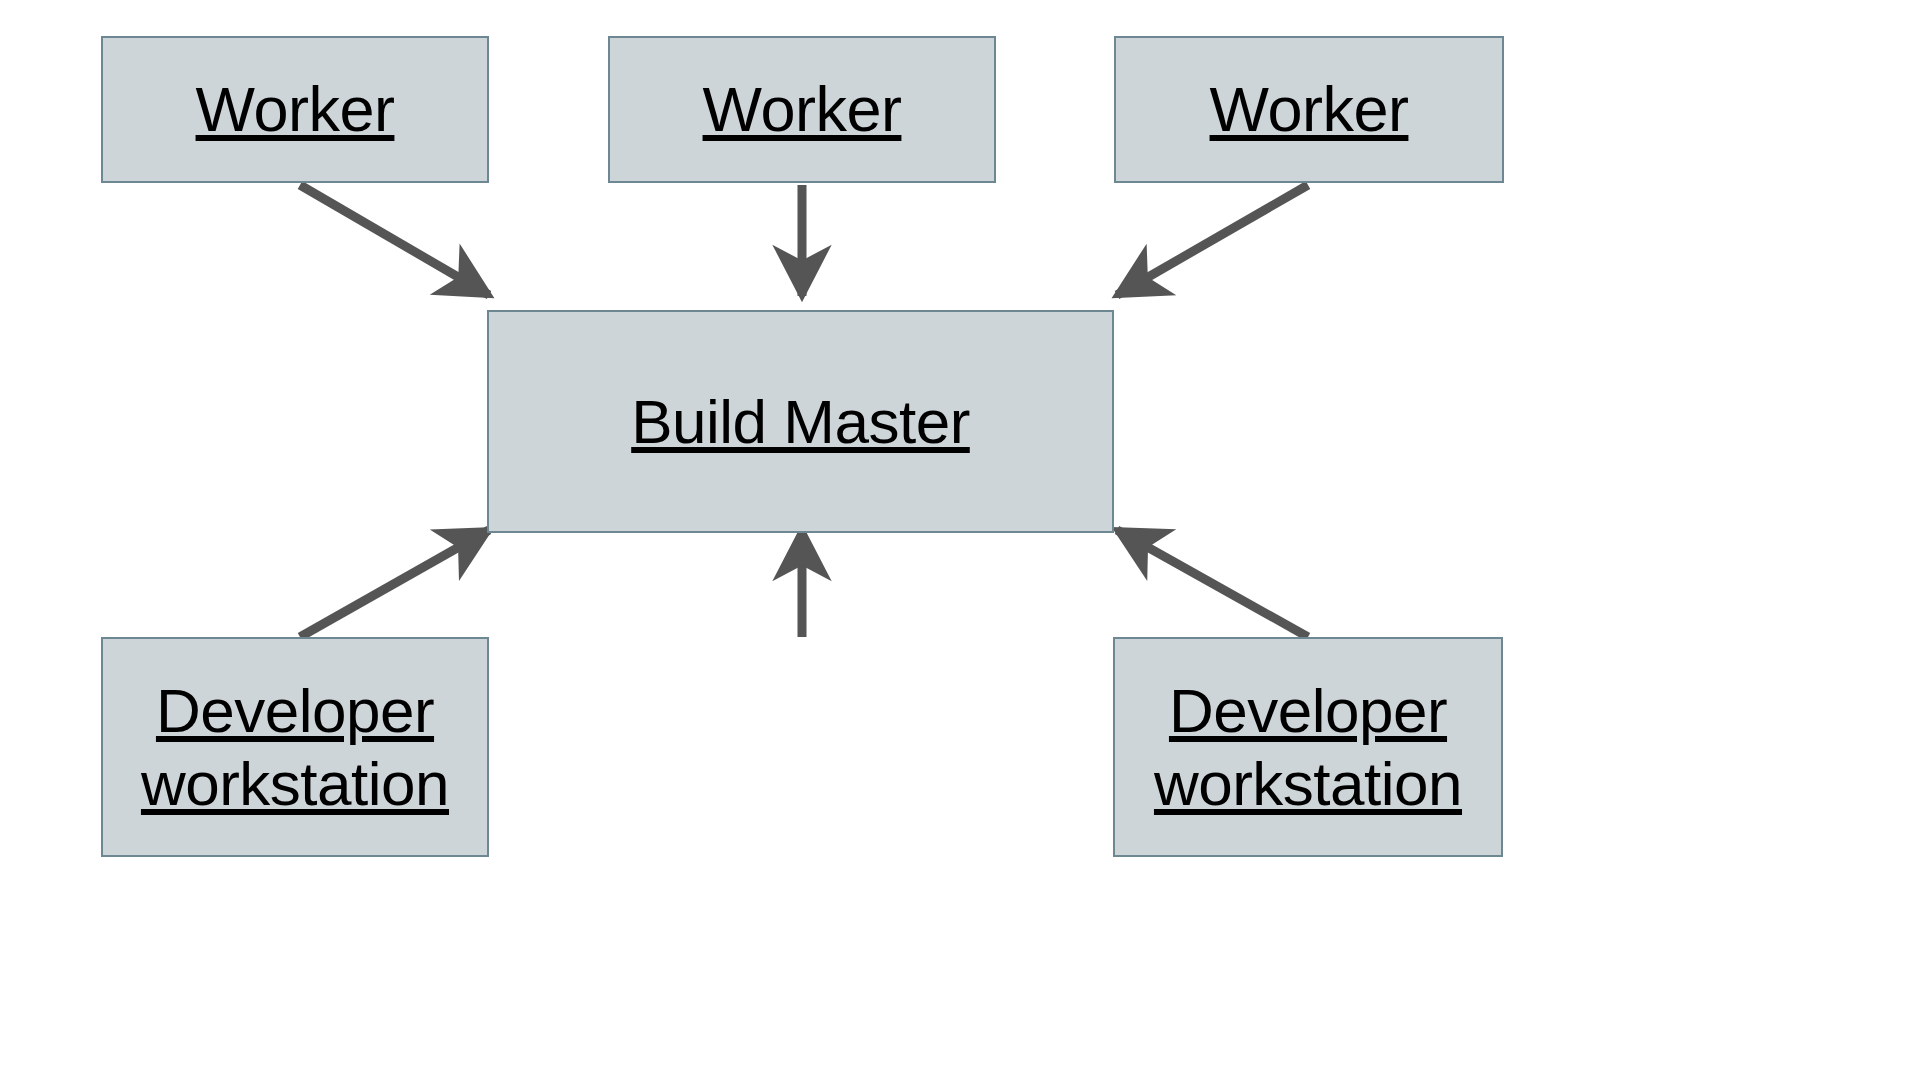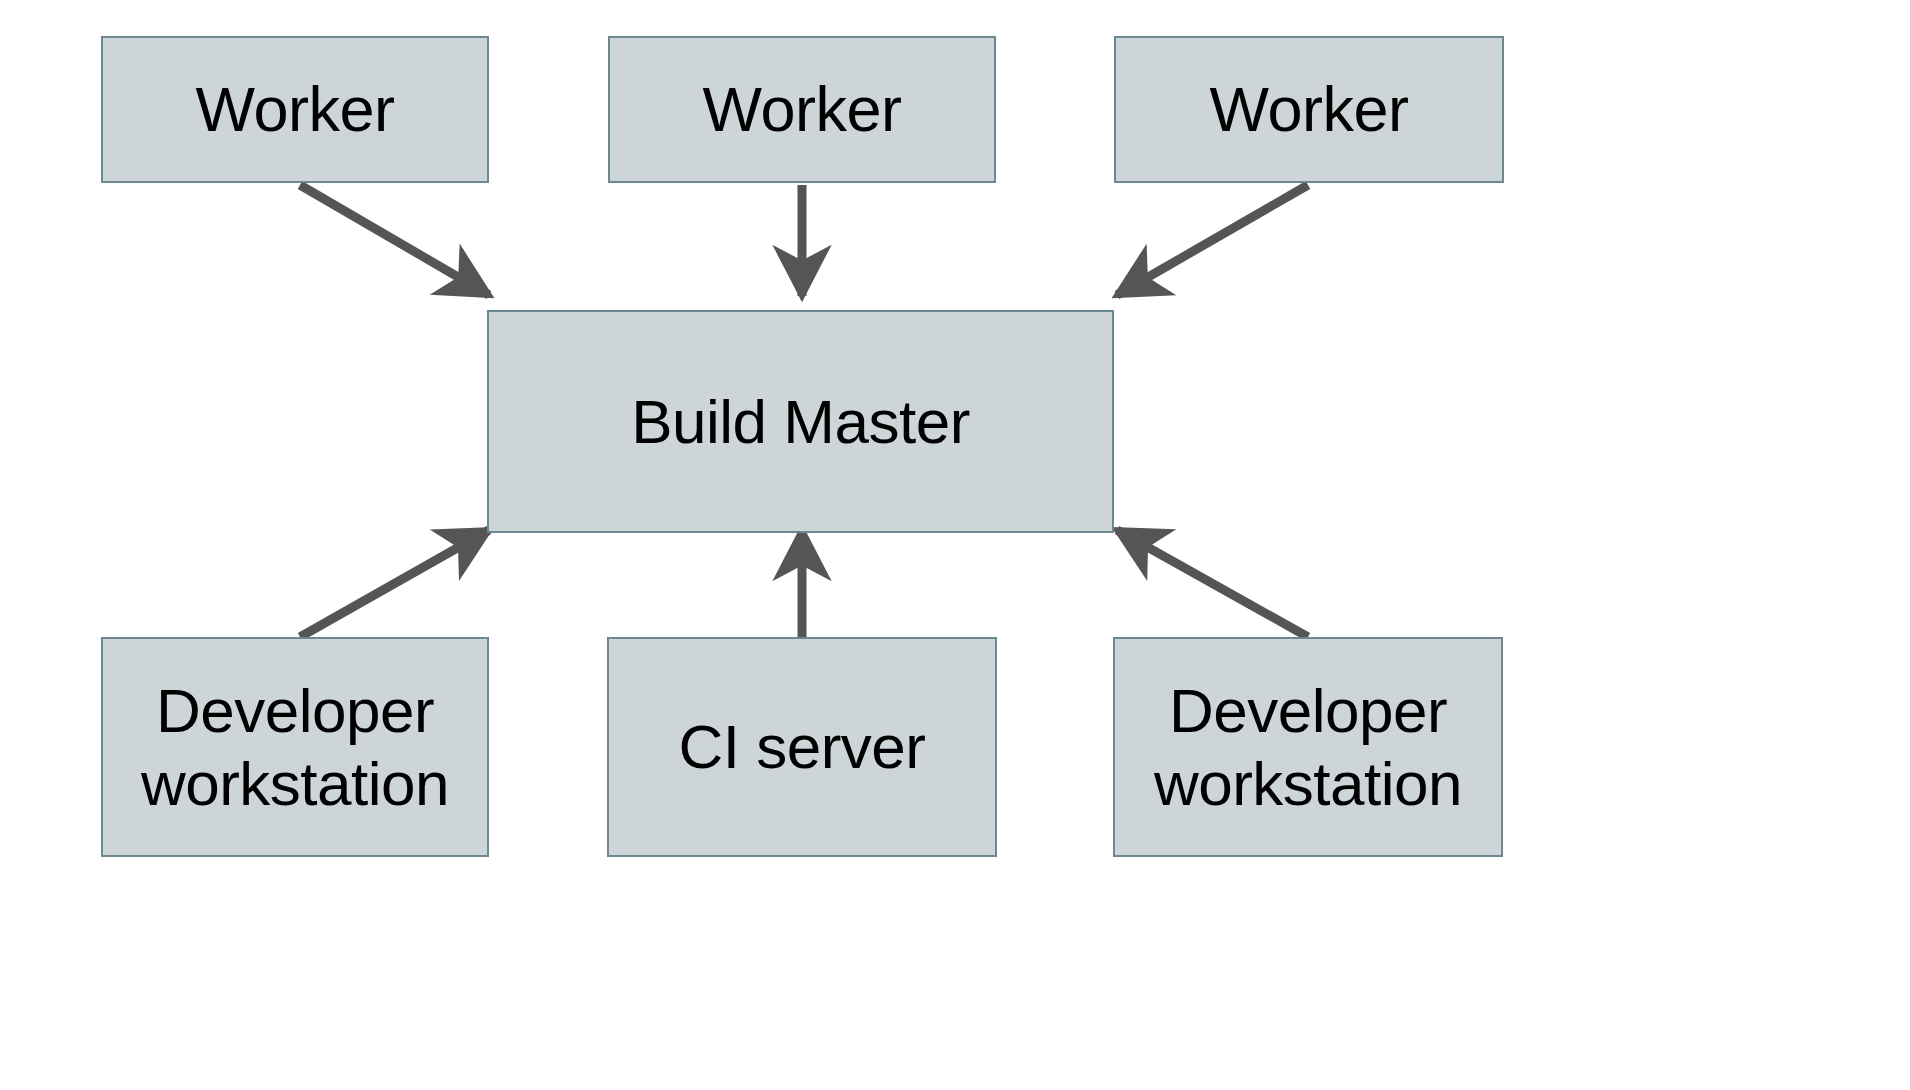--- a/index.html
+++ b/index.html
@@ -39,20 +39,21 @@
     color: #000000;
     line-height: 1.18;
     white-space: pre-line;
     letter-spacing: -0.5px;
   }
   .node-label {
     display: block;
     width: 100%;
     padding: 0 6px;
     box-sizing: border-box;
+    text-decoration: underline;
   }
   
   #node-worker-left   { left: 101px;  top: 36px;  width: 388px; height: 147px; font-size: 63px; }
   #node-worker-center { left: 608px;  top: 36px;  width: 388px; height: 147px; font-size: 63px; }
   #node-worker-right  { left: 1114px; top: 36px;  width: 390px; height: 147px; font-size: 63px; }
   #node-build-master  { left: 487px;  top: 310px; width: 627px; height: 223px; font-size: 62px; }
   #node-dev-left      { left: 101px;  top: 637px; width: 388px; height: 220px; font-size: 62px; }
   #node-ci-server     { left: 607px;  top: 637px; width: 390px; height: 220px; font-size: 62px; }
   #node-dev-right     { left: 1113px; top: 637px; width: 390px; height: 220px; font-size: 62px; }
 </style>
@@ -107,22 +108,19 @@
 
   <div class="node" id="node-build-master">
     <span class="node-label">Build Master</span>
   </div>
 
   <div class="node" id="node-dev-left">
     <span class="node-label">Developer
 workstation</span>
   </div>
 
-  <div class="node" id="node-ci-server">
-    <span class="node-label">CI server</span>
-  </div>
 
   <div class="node" id="node-dev-right">
     <span class="node-label">Developer
 workstation</span>
   </div>
 
 </div>
 
 </body></html>

